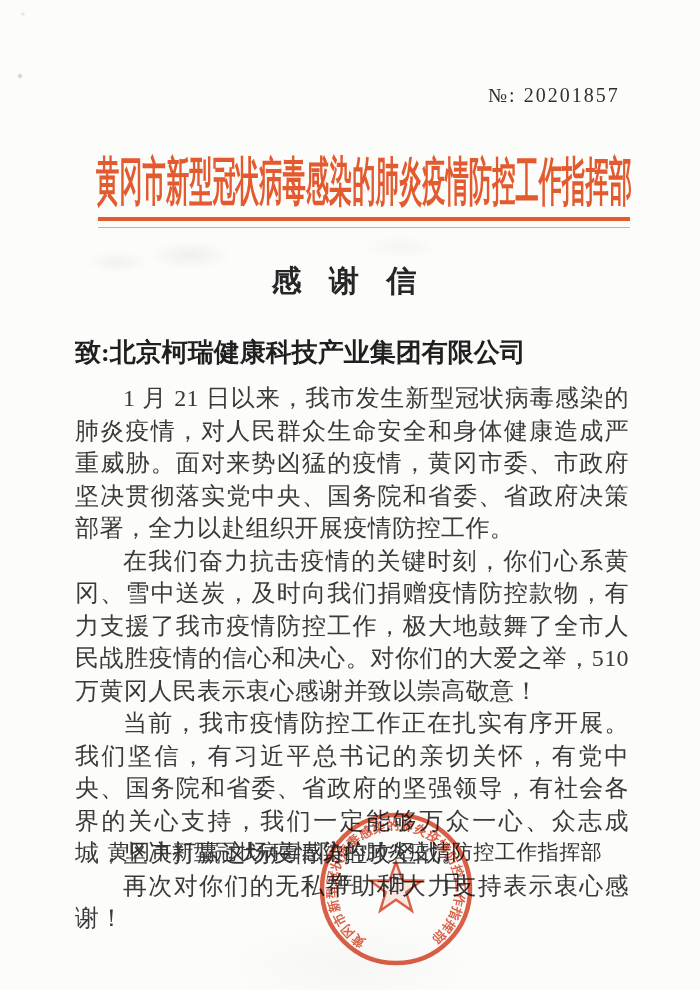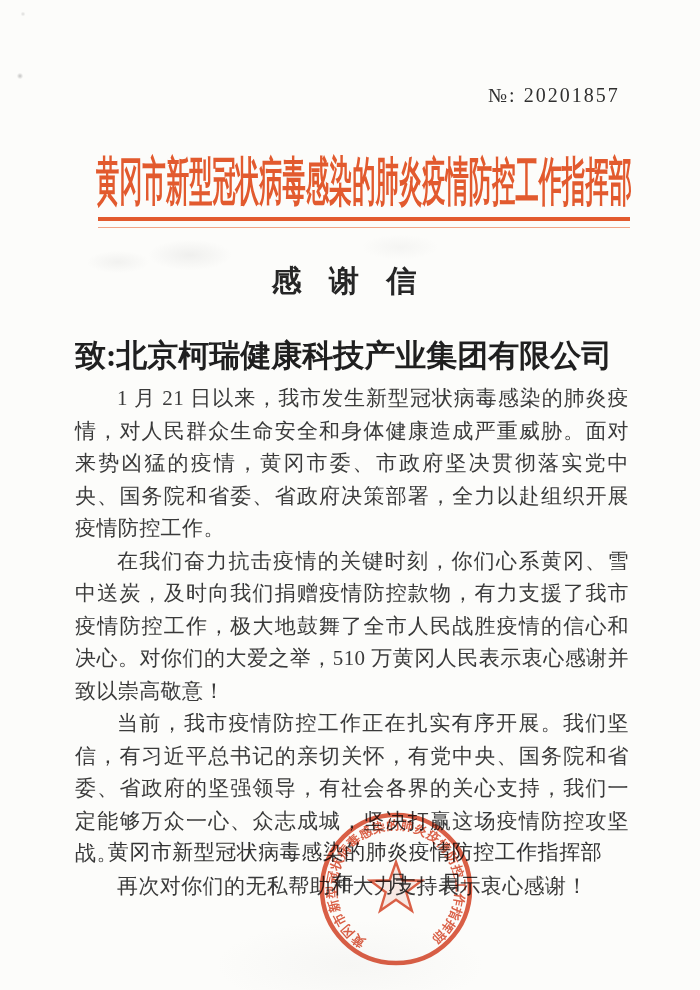--- a/index.html
+++ b/index.html
@@ -64,31 +64,31 @@
     font-size: 30px;
     font-weight: bold;
     letter-spacing: 10px;
     color: #262626;
     font-family: "Liberation Serif", serif;
   }
   .addressee {
     position: absolute;
     top: 335px;
     left: 75px;
-    font-size: 31px;
+    font-size: 26px;
     font-weight: bold;
     color: #1f1f1f;
     white-space: nowrap;
   }
   .letter-body {
     position: absolute;
     top: 382px;
     left: 75px;
     width: 554px;
-    font-size: 21px;
+    font-size: 24px;
     line-height: 32.5px;
     text-align: justify;
     color: #3a3a3a;
     letter-spacing: 0.4px;
   }
   .letter-body p {
     margin: 0;
     text-indent: 2em;
   }
   .signature {

